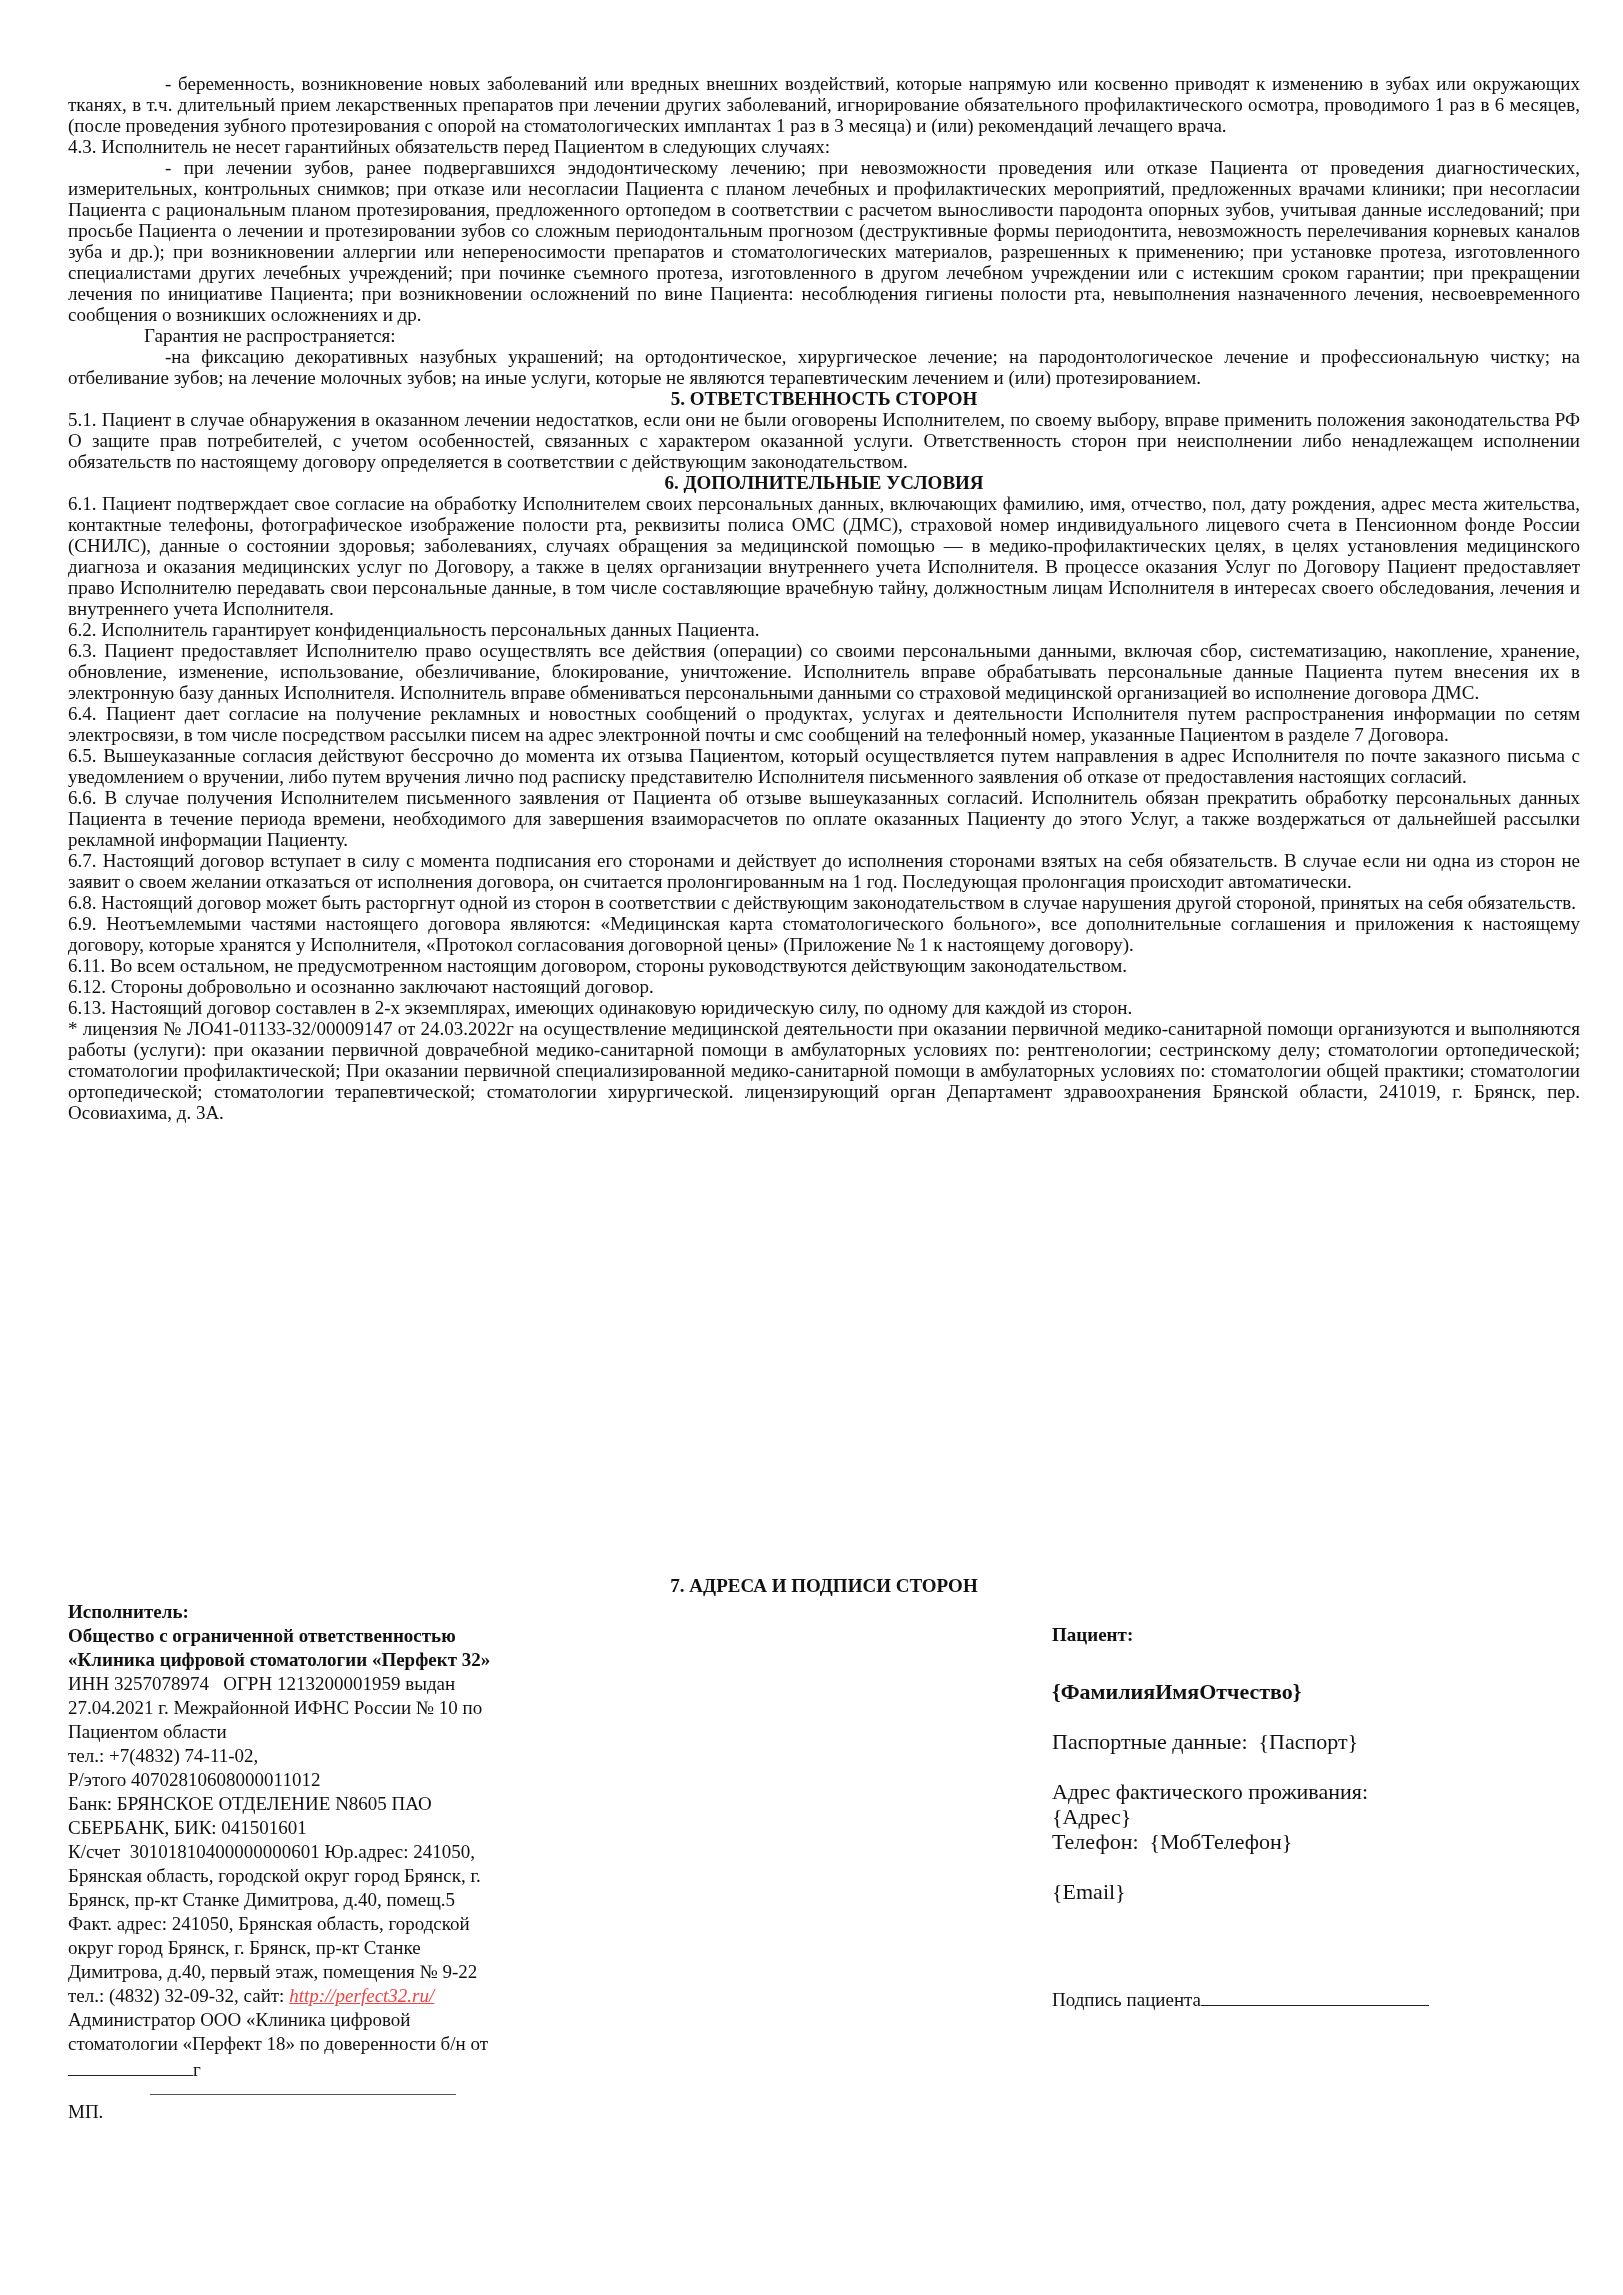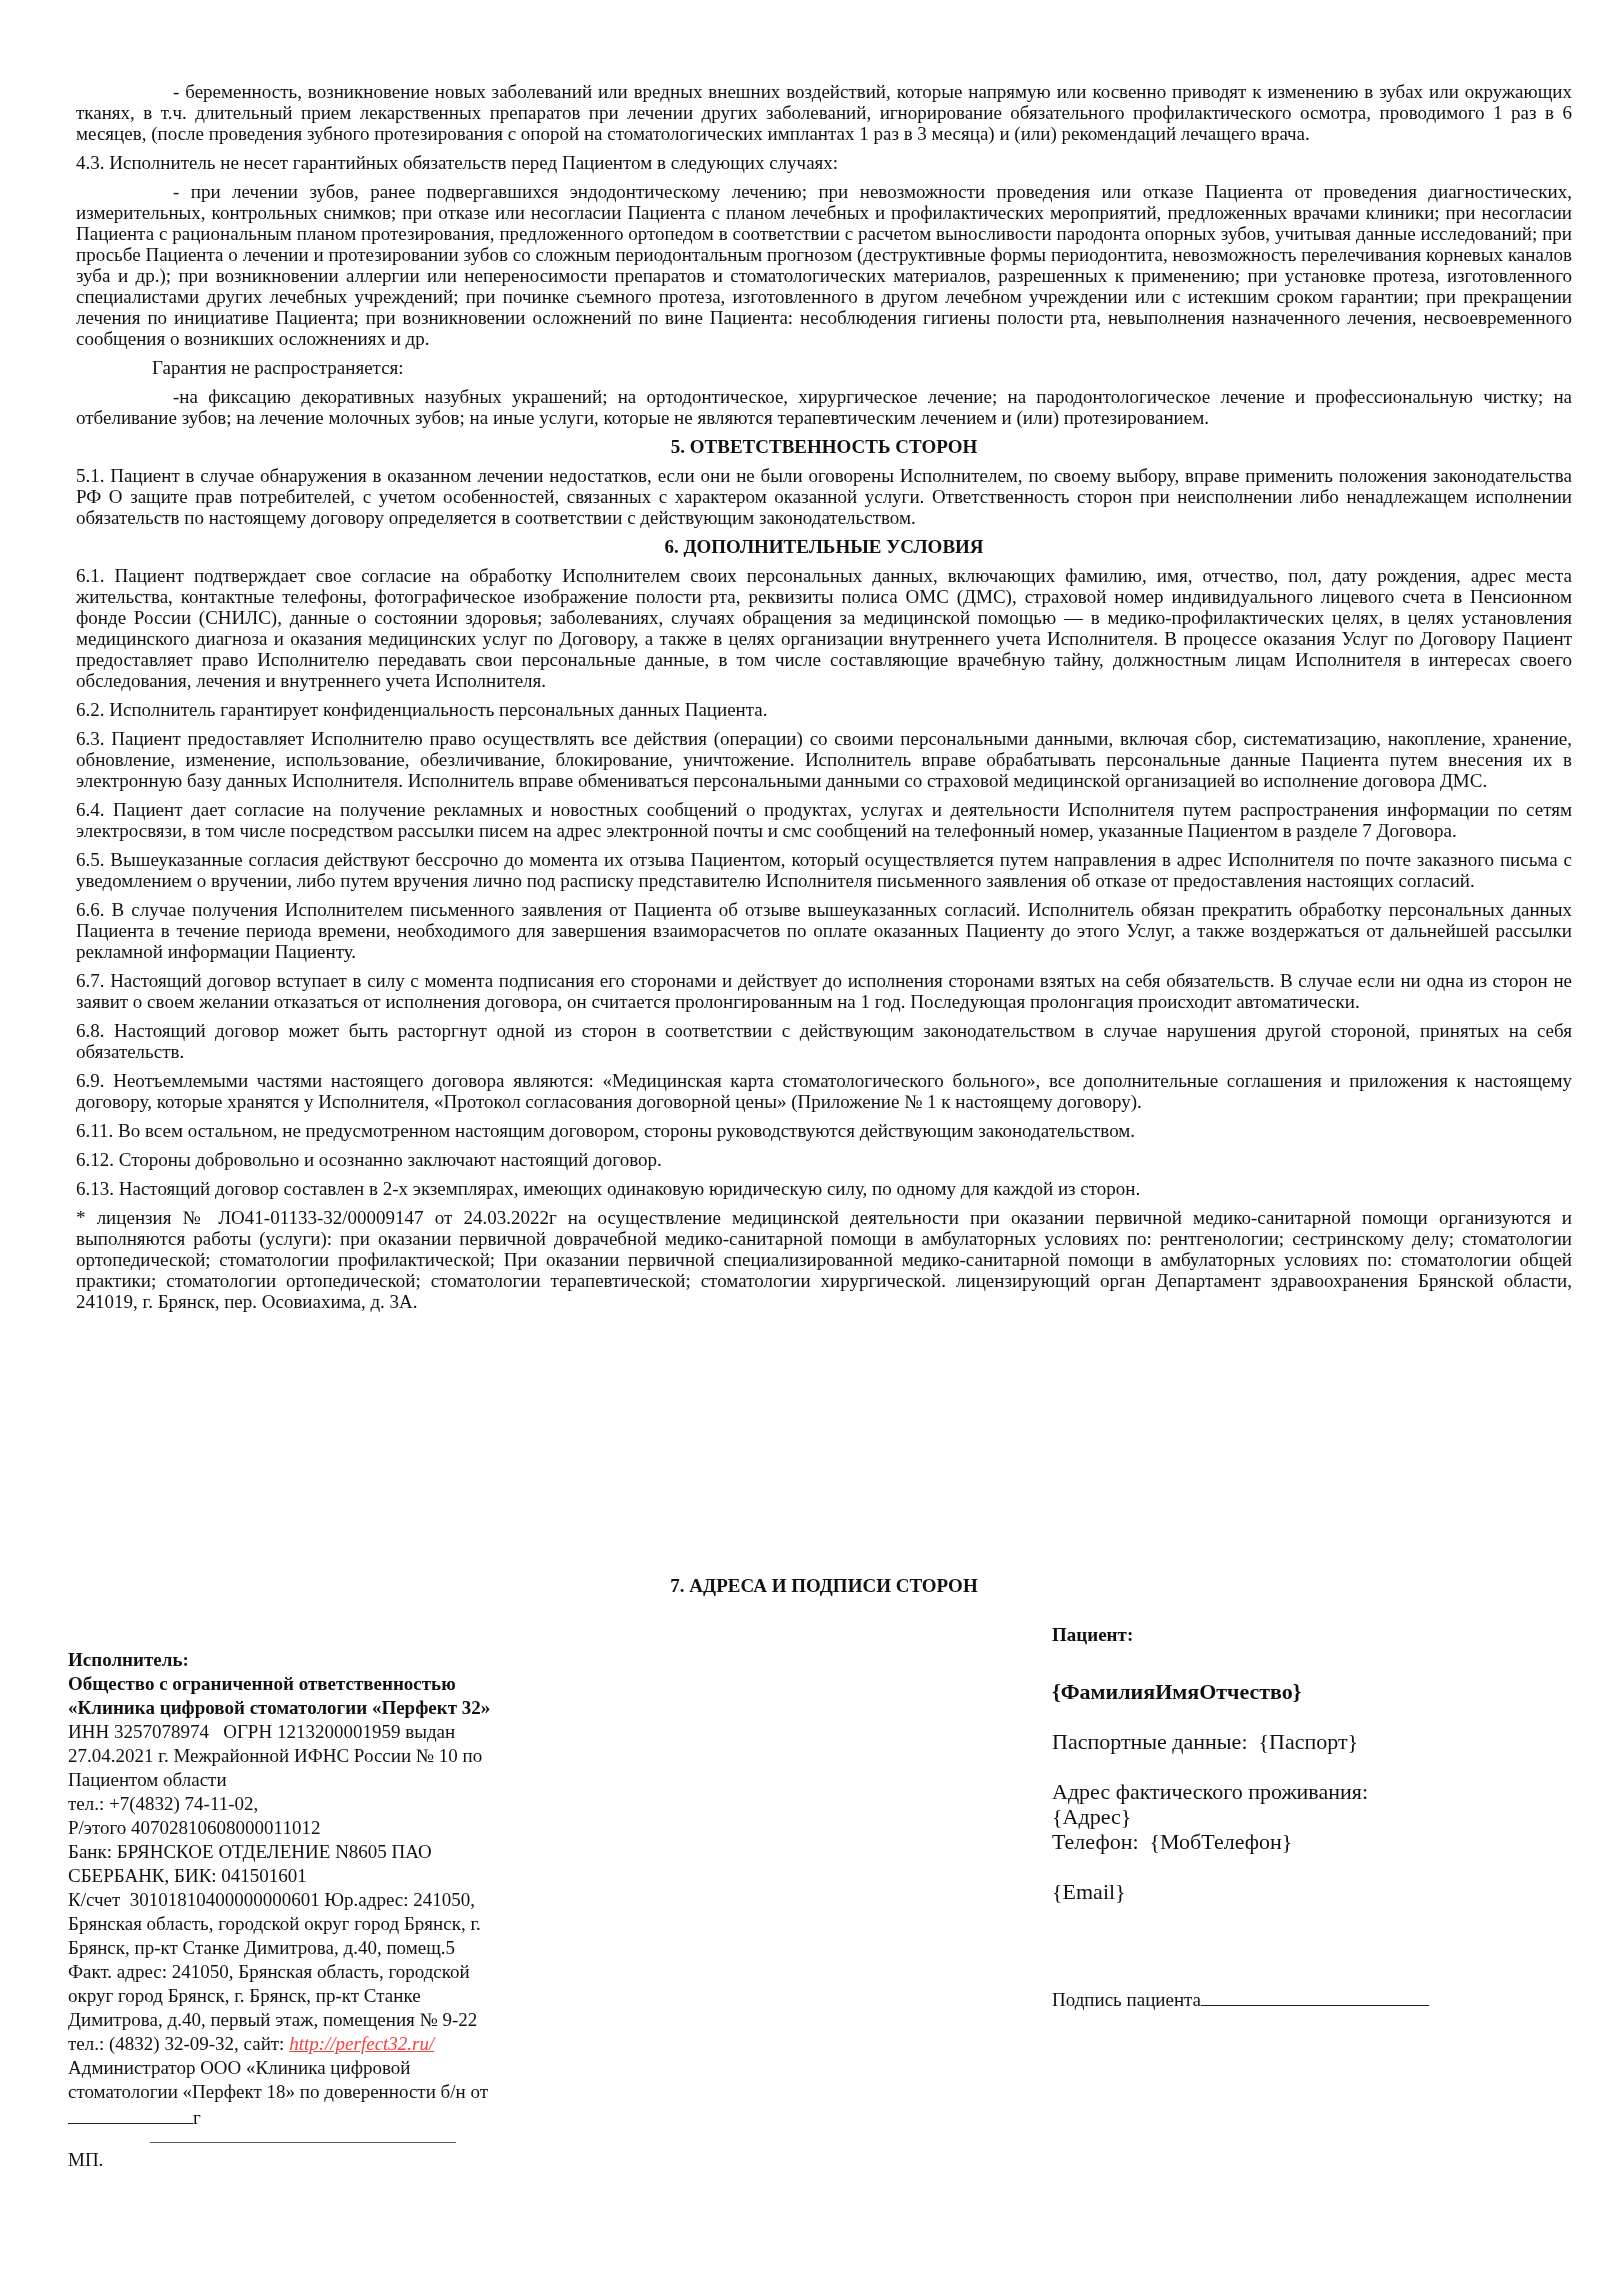--- a/index.html
+++ b/index.html
@@ -2,30 +2,30 @@
 <html style="font-size:13.5px"><head>
 <meta charset="utf-8">
 <style>
   html, body { margin: 0; padding: 0; background: #ffffff; }
   body { width: 1623px; height: 2295px; position: relative; overflow: hidden; }
   .page {
     position: absolute; left: 68px; top: 73px; width: 1512px;
     font-family: "Liberation Serif", "DejaVu Serif", serif;
     font-size: 19px; line-height: 21px; color: #111111;
   }
-  .p { margin: 8px; text-align: justify; text-align-last: left; }
+  .p { margin: 0; text-align: justify; text-align-last: left; }
   .ind-dash { text-indent: 97px; }
   .ind-g { text-indent: 76px; }
   .h { margin: 0; text-align: center; font-weight: bold; font-size: 19px; line-height: 21px; }
   .sig {
     position: absolute; top: 1575px; left: 68px; width: 1512px;
     font-family: "Liberation Serif", "DejaVu Serif", serif; color: #111111;
   }
   .sig-h { text-align: center; font-weight: bold; font-size: 19px; line-height: 22px; margin: 0 0 0 0; }
-  .col-left { position: absolute; left: 0; top: 25px; width: 541px; font-size: 19px; line-height: 24px; margin-top: 48px; }
+  .col-left { position: absolute; left: 0; top: 25px; width: 541px; font-size: 19px; line-height: 24px; }
   .col-right { position: absolute; left: 984px; top: 47px; width: 473px; font-size: 22px; line-height: 25px; }
   .b { font-weight: bold; }
   .u { }
   .link { color: #ef4444; text-decoration: underline; font-style: italic; }
   .blank { display: inline-block; border-bottom: 1.3px solid #222; width: 125px; height: 18.6px; vertical-align: baseline; }
   .sigline { display: block; border-bottom: 1.3px solid #555; width: 306px; margin-left: 82px; height: 12px; }
   .mp { font-weight: normal; font-size: 19px; margin-top: 5px; }
   .r-label { font-weight: bold; font-size: 19px; }
   .r-name { font-weight: bold; font-size: 22px; margin-top: 32px; }
   .r-line { margin-top: 25px; }

